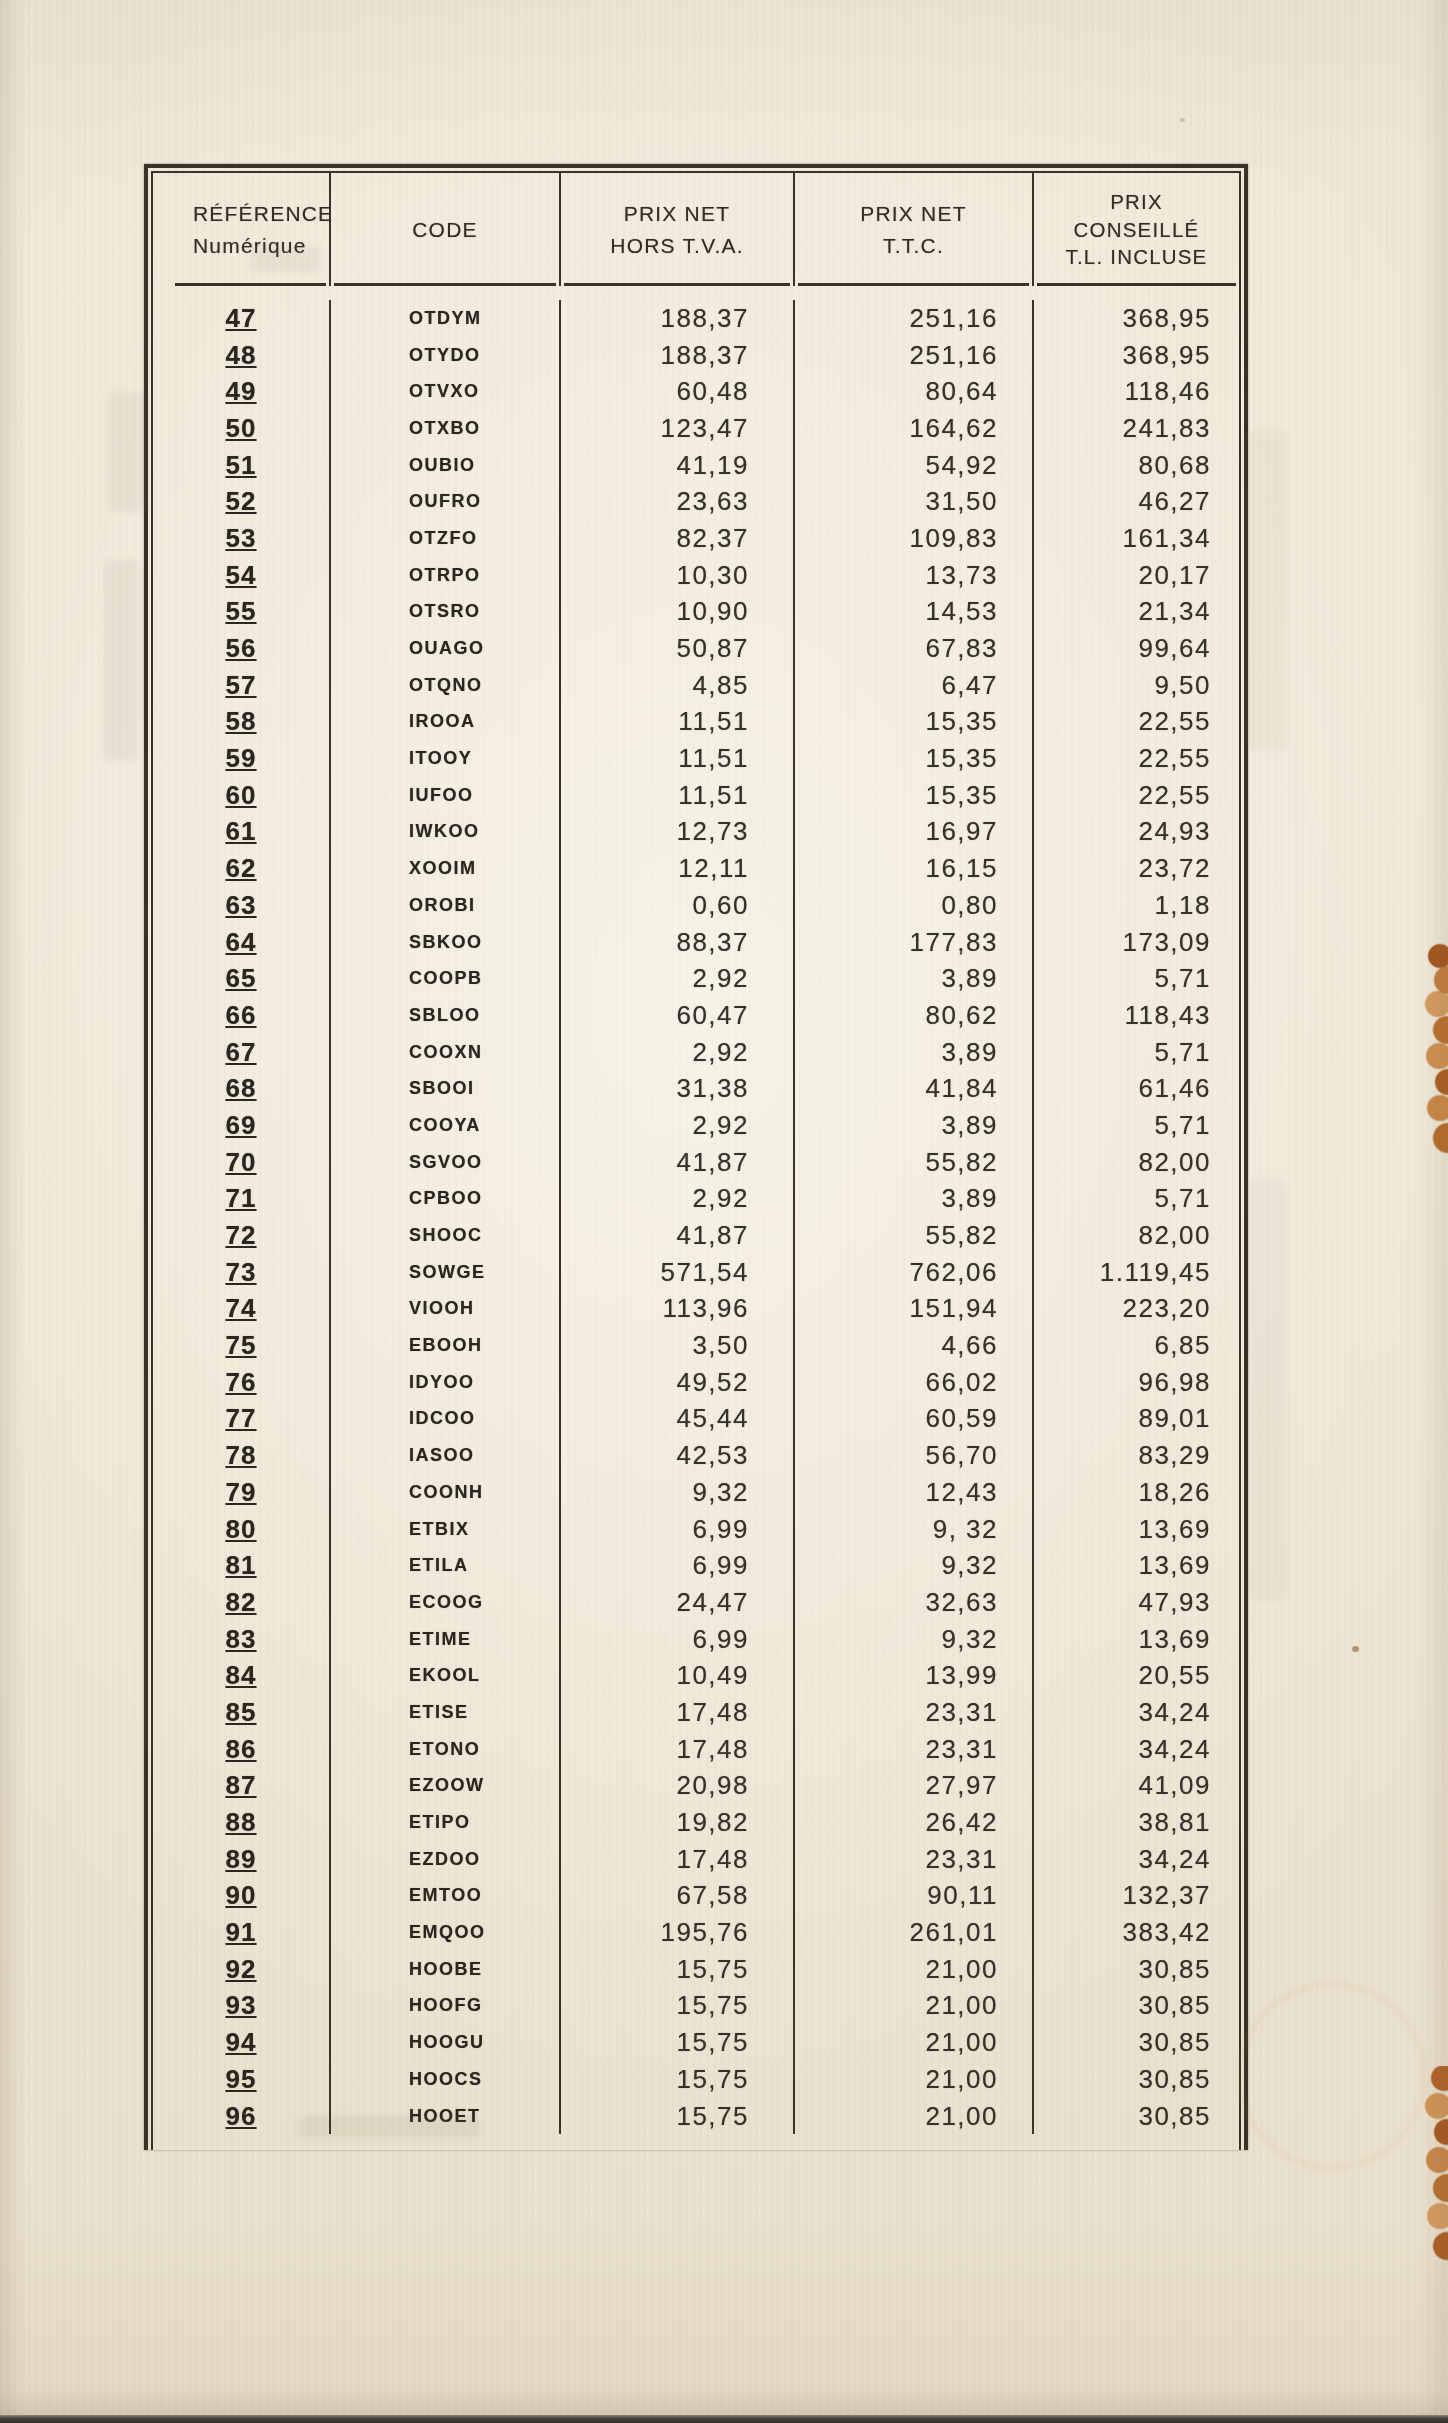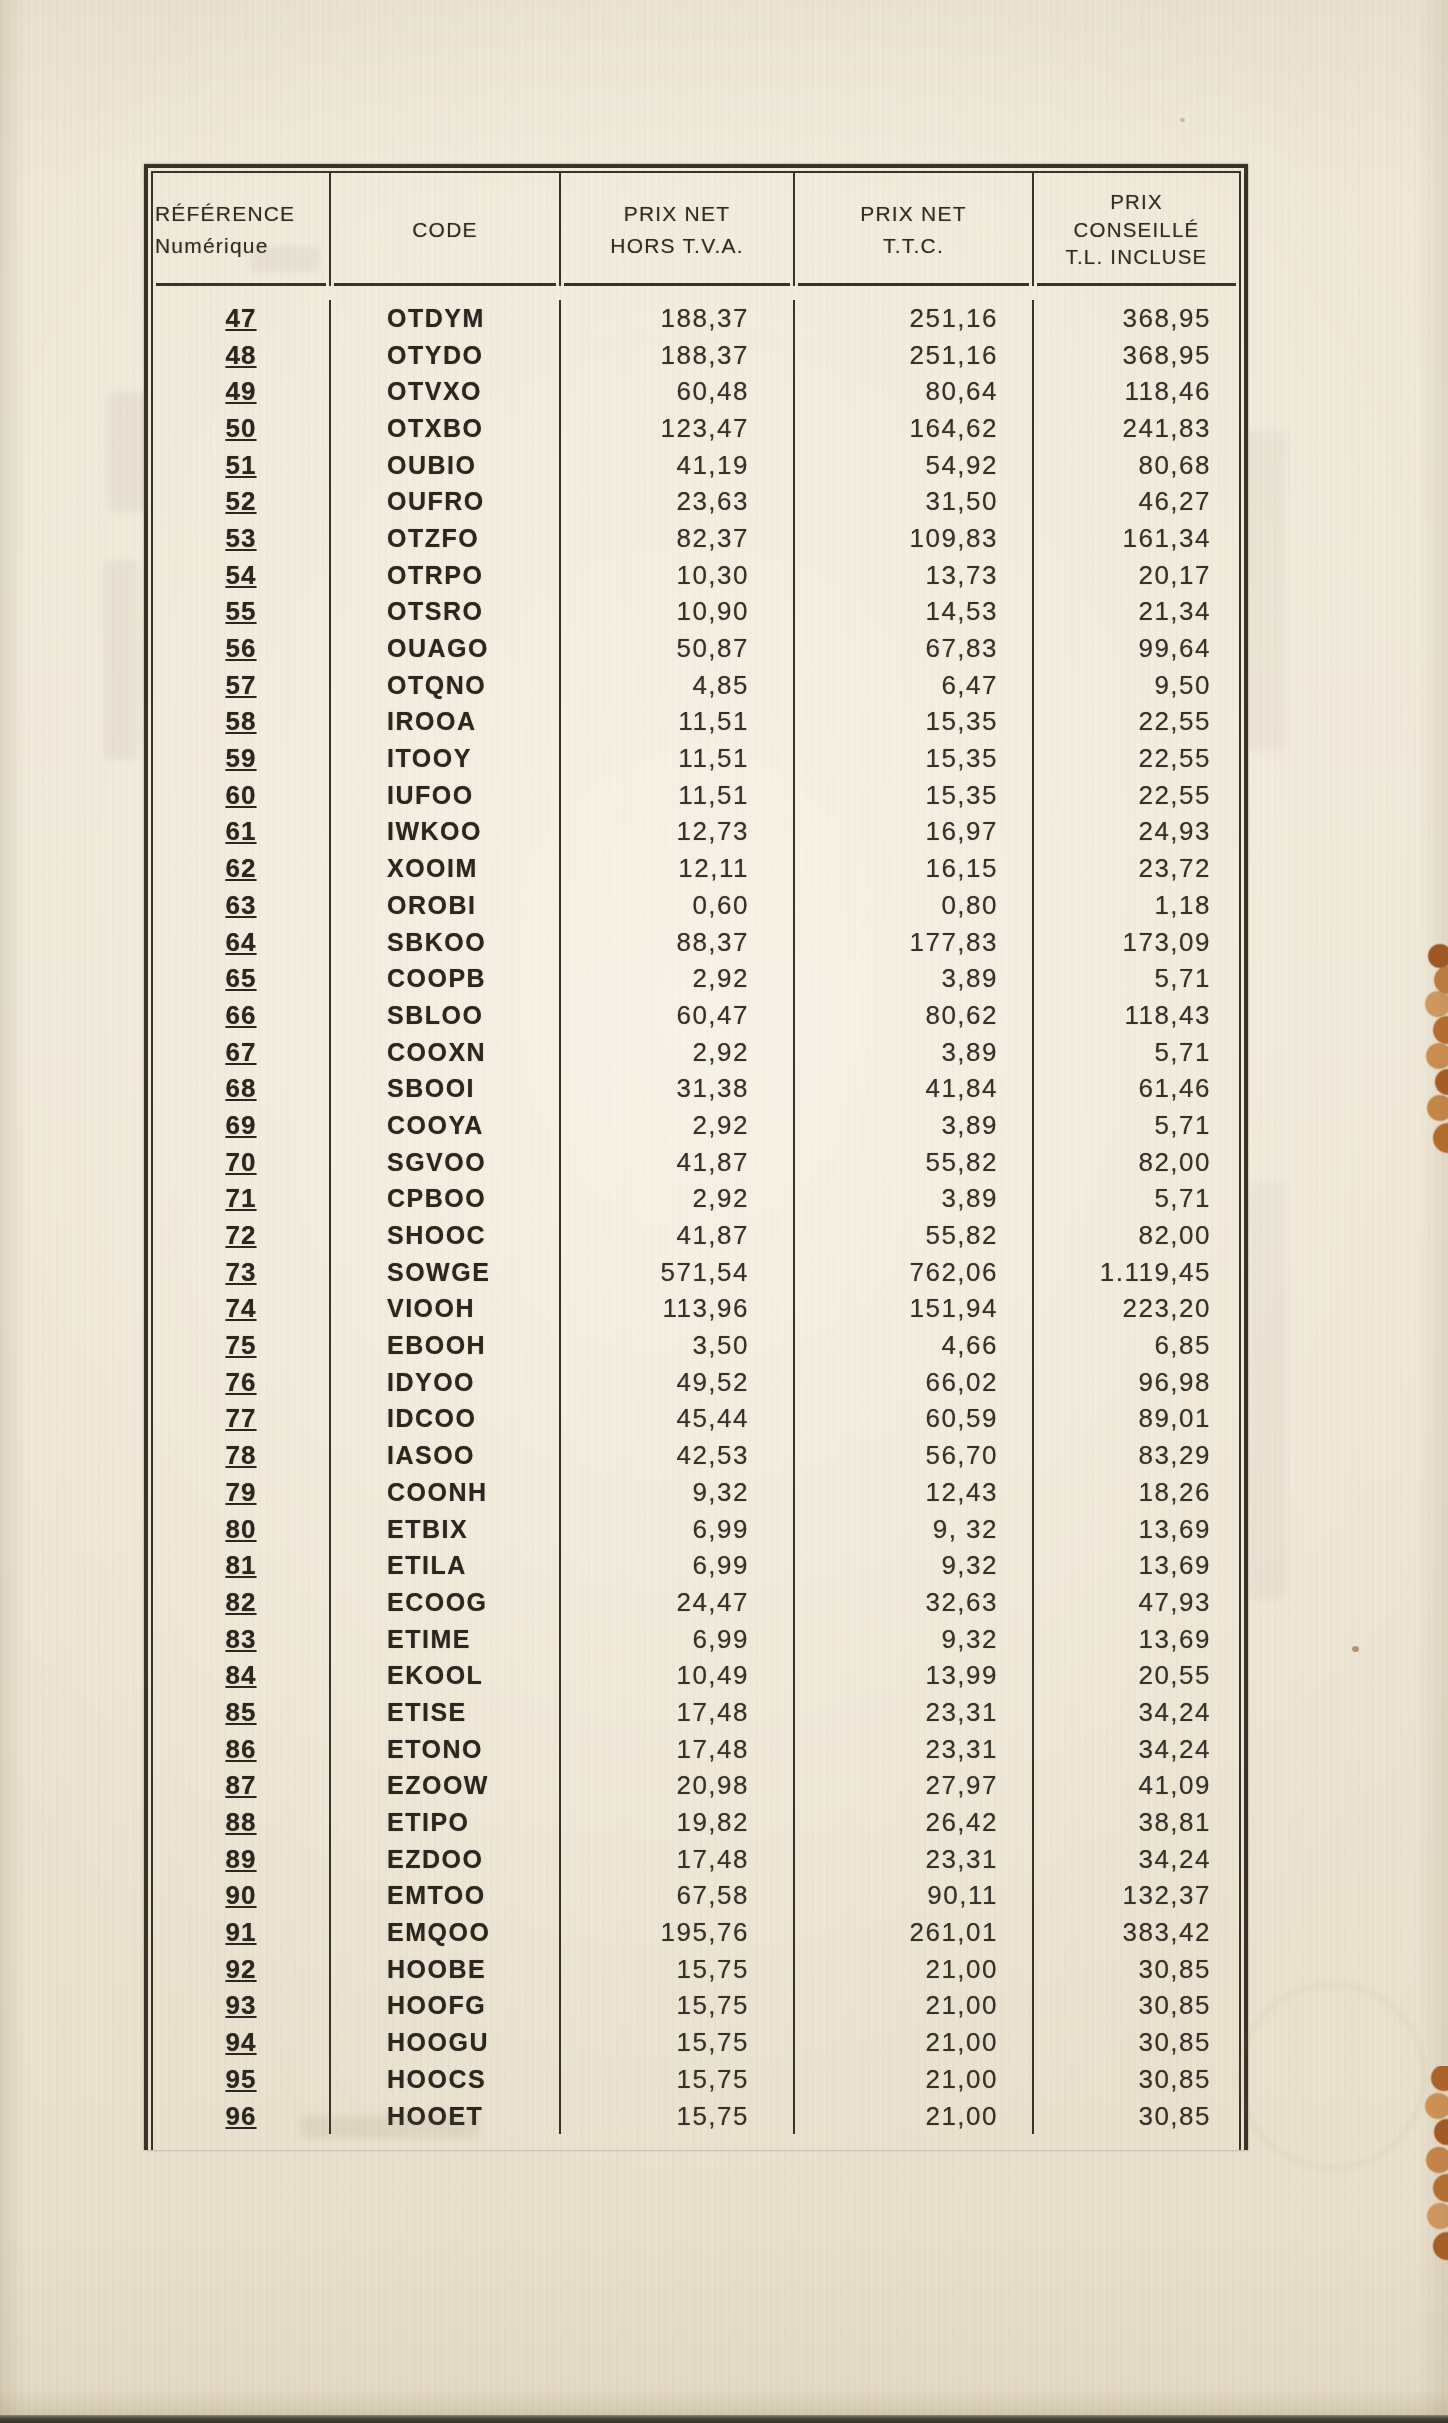--- a/index.html
+++ b/index.html
@@ -40,30 +40,30 @@
   .hcell {
     position:relative; box-sizing:border-box; height:113px;
     border-right:2px solid #393327;
     display:flex; flex-direction:column; justify-content:center; align-items:center;
     font-size:21px; letter-spacing:1.2px; line-height:1.5;
     color:#332d24; text-align:center;
     text-shadow:0 0 1px rgba(51,45,36,0.45);
   }
   .hcell:last-child { border-right:none; }
   .hcell::after { content:""; position:absolute; left:3px; right:3px; bottom:0; height:3px; background:#393327; }
-  .hcell.h-ref { align-items:flex-start; text-align:left; padding-left:2px; }
+  .hcell.h-ref { align-items:flex-start; text-align:left; padding-left:21px;margin-left:19px; }
   .hcell.h-tl { line-height:1.35; font-size:20.5px;border-radius:17px; }
 
   .trows { padding:14px 0 16px 0; }
   .trow { display:grid; grid-template-columns:178px 230px 234px 239px auto; grid-auto-rows:36.7px; height:36.7px; }
   .cell { box-sizing:border-box; border-right:2px solid #393327; display:flex; align-items:center;
     text-shadow:0 0 1px rgba(49,44,36,0.5); }
   .cell:last-child { border-right:none; }
   .c-ref  { justify-content:center; font-weight:700; font-size:26px; letter-spacing:1px; color:#2b2720;text-decoration:underline; }
-  .c-code { justify-content:flex-start; padding-left:56px; font-weight:700; font-size:25px; letter-spacing:1.5px; color:#2b2720; }
+  .c-code { justify-content:flex-start; padding-left:78px; font-weight:700; font-size:18px; letter-spacing:1.5px; color:#2b2720; }
   .c-num  { justify-content:flex-end; font-weight:500; font-size:26px; letter-spacing:1.5px; color:#36312a; }
   .c-ht   { padding-right:44px; }
   .c-ttc  { padding-right:34px; }
   .c-tl   { padding-right:28px;padding-left:16px; }
 
   
   .stain { position:absolute; filter:blur(0.6px); }
   .stain-1 { right:-6px; top:942px; width:40px; height:220px;
     background:
       radial-gradient(circle at 26px 14px,  #a3541c 0 11px, rgba(163,84,28,0) 13px),

